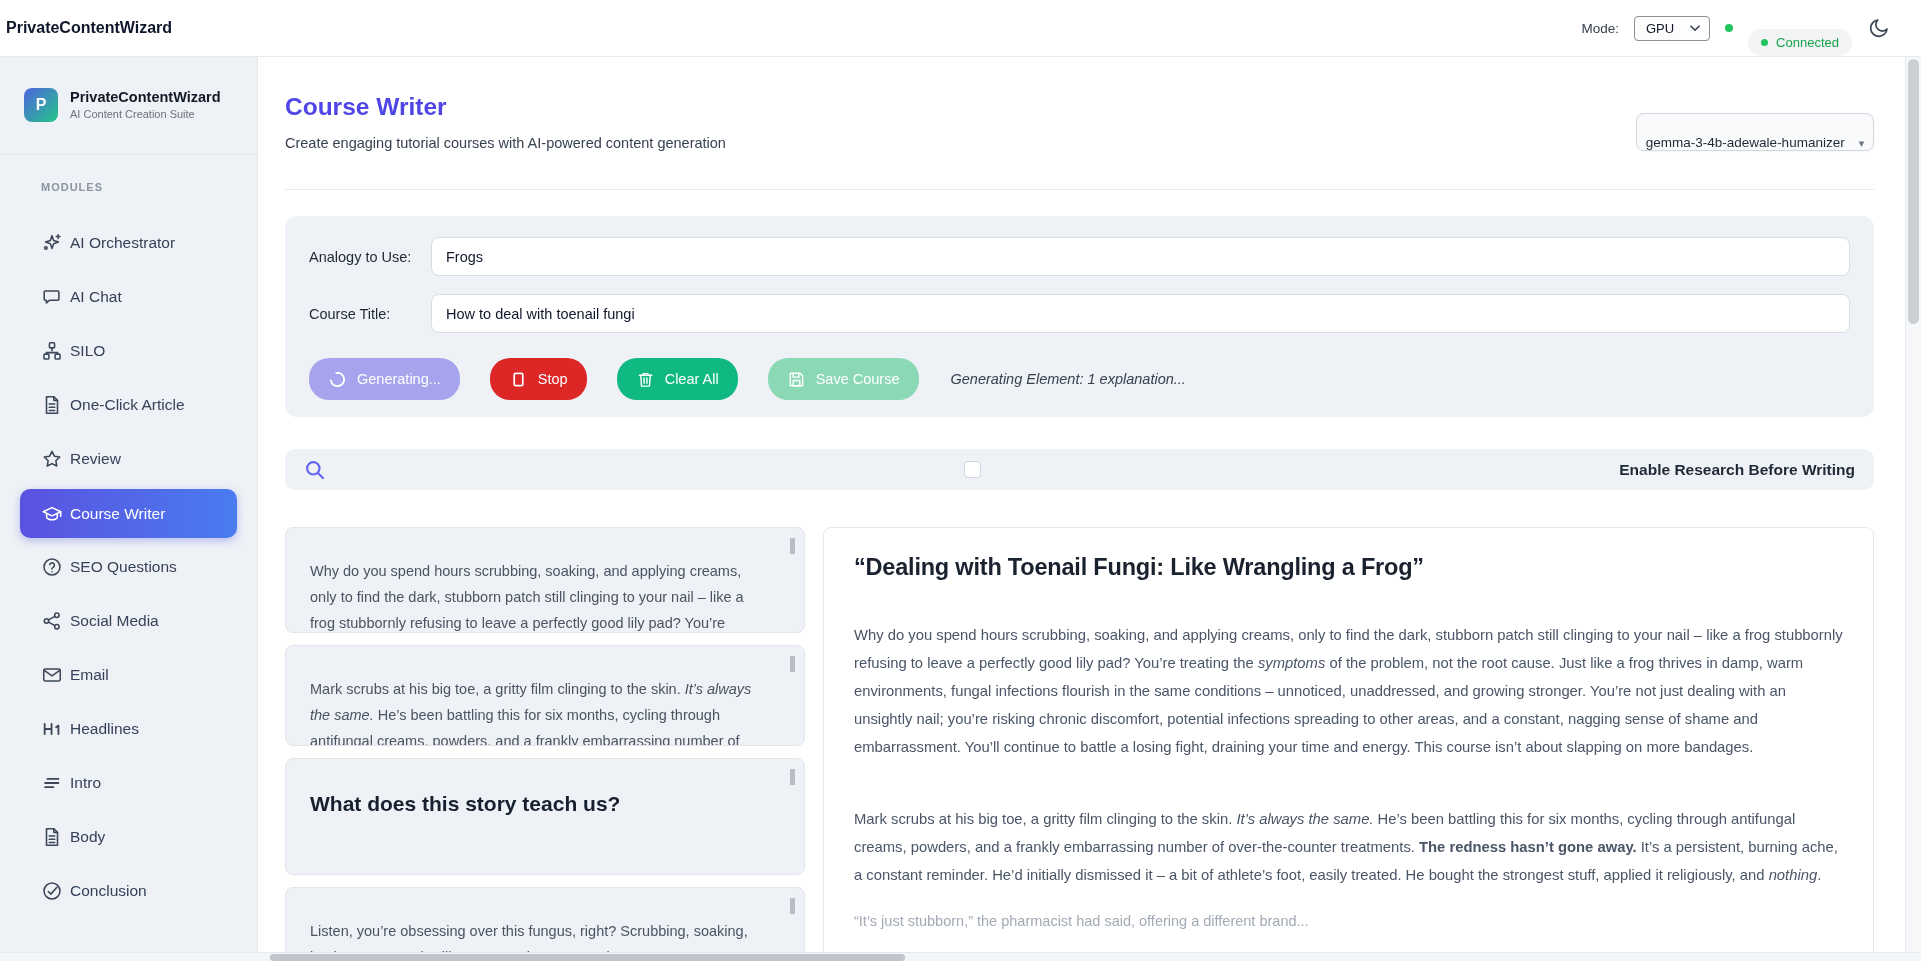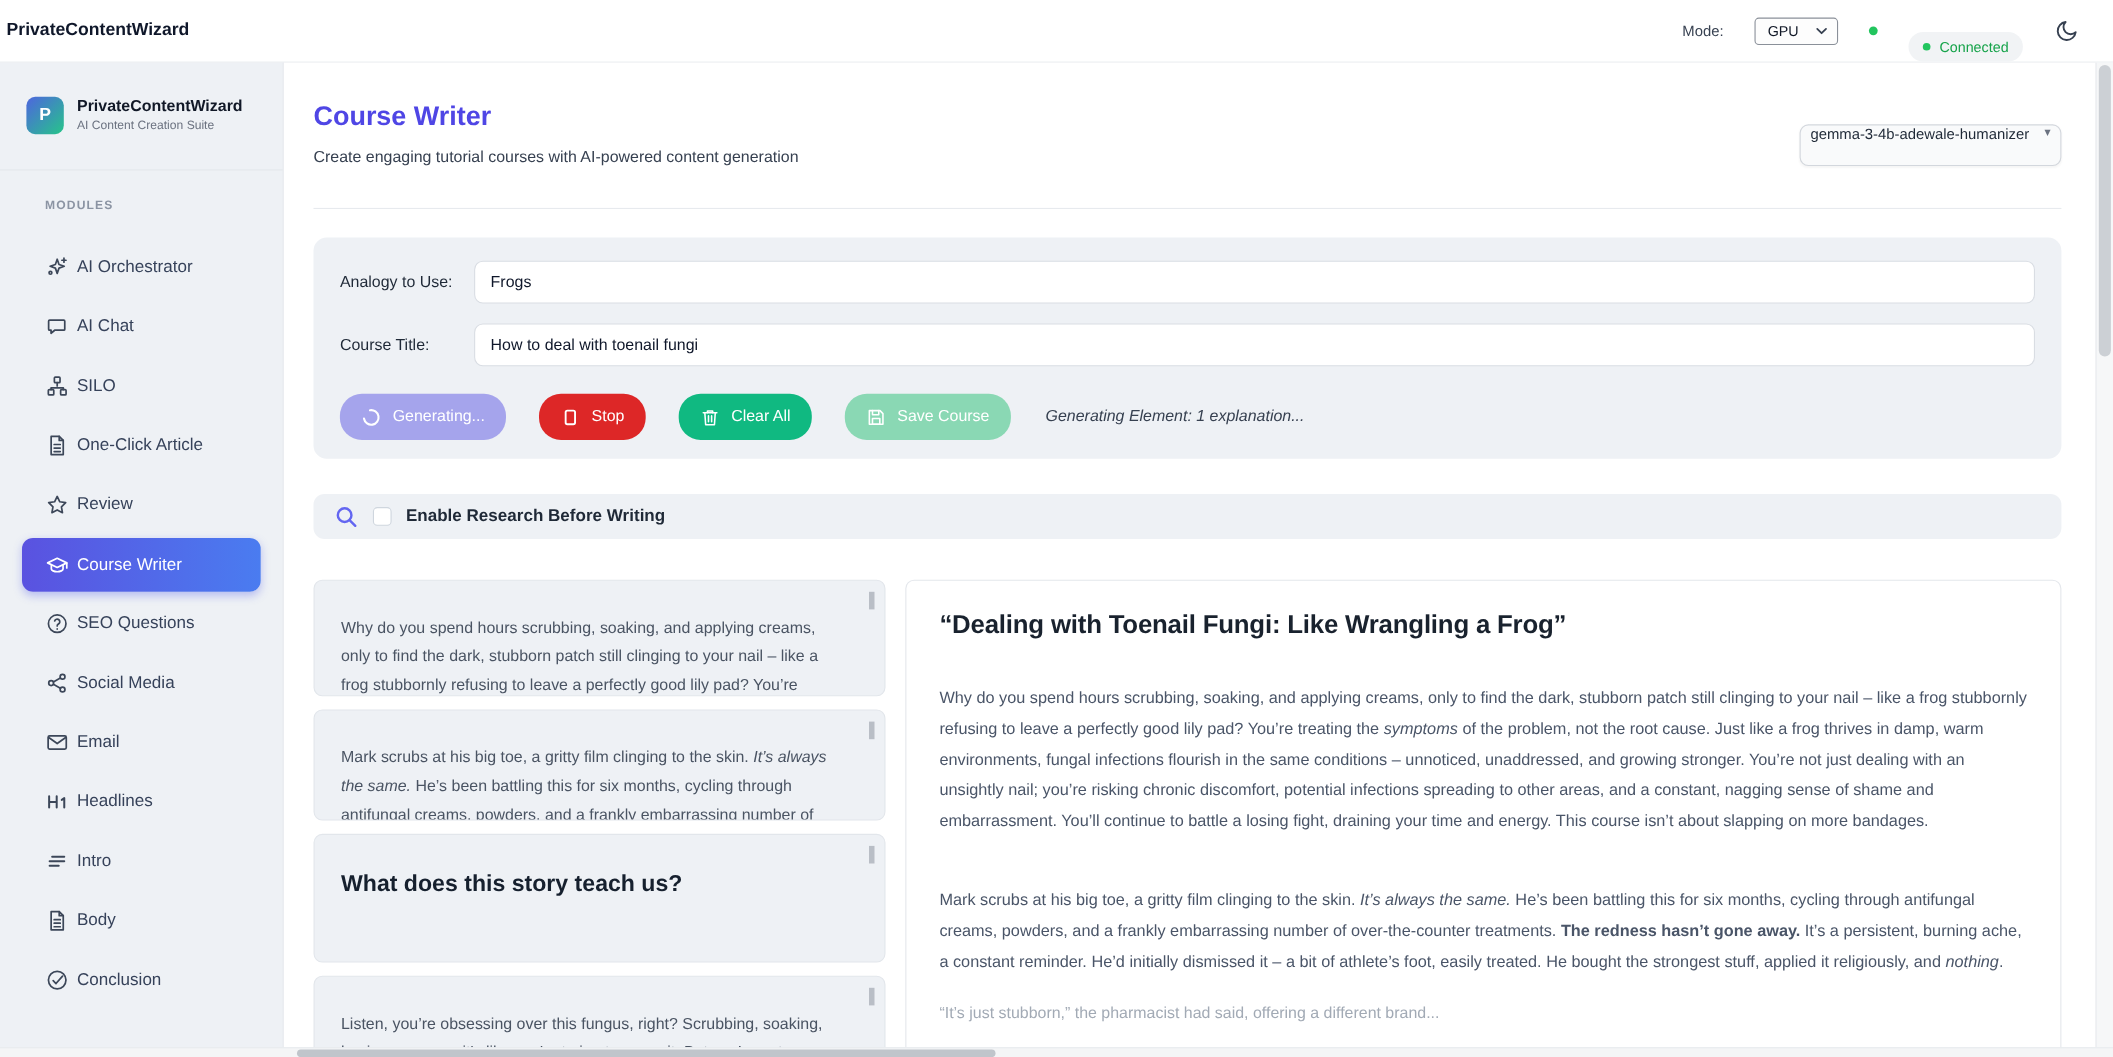--- a/index.html
+++ b/index.html
@@ -5,21 +5,21 @@
   * { box-sizing: border-box; }
   html,body { margin:0; padding:0; }
   body {
     width:1921px; height:961px; overflow:hidden; position:relative;
     font-family:"Liberation Sans", sans-serif; background:#ffffff; color:#1f2937;
   }
   
   .topbar { height:57px; border-bottom:1px solid #e7eaee; display:flex; align-items:center;
             justify-content:space-between; padding:0 30px 0 6px; background:#fff; }
   .brand { font-size:16px; font-weight:700; color:#0f172a; }
-  .topbar-right { display:flex; align-items:center; gap:28px; }
+  .topbar-right { display:flex; align-items:center; gap:15px; }
   .mode-label { font-size:13.5px; color:#374151; }
   .mode-select { display:flex; align-items:center; gap:16px; border:1px solid #8a9099;
                  border-radius:4px; background:#fdfdfd; padding:4px 9px 4px 11px;
                  font-size:13px; color:#111827; cursor:default; }
   .dot { width:8px; height:8px; border-radius:50%; background:#22c55e; }
   .pill { display:flex; align-items:center; gap:8px; background:#f1f3f5; border-radius:999px;
           padding:6px 13px; font-size:13px; color:#16a34a;margin-top:28px; }
   .pill .dot { width:7px; height:7px; }
   .icon-moon { color:#374151; display:flex; }
   
@@ -41,41 +41,41 @@
   .nav-item.active { background:linear-gradient(90deg,#5a52e0,#4a7cf0); color:#ffffff;
               height:49px; margin-top:-4px; margin-bottom:9px; box-shadow:0 3px 8px rgba(84,94,232,.35); }
   .nav-item.active svg { stroke:#ffffff; }
   
   .main { flex:1; position:relative; padding:0 47px 0 27px; overflow:hidden; background:#fff; }
   .main-head { position:relative; padding-top:36px; height:133px; border-bottom:1px solid #e7eaee; }
   .page-title { font-size:24.5px; font-weight:700; color:#4f46e5; }
   .page-sub { margin-top:14px; font-size:14.5px; color:#374151; }
   .model-select { position:absolute; right:0; top:56px; width:238px; height:38px;
                   background:#f9fafb; border:1px solid #d3d7dd; border-radius:8px;
-                  display:flex; align-items:flex-start; justify-content:center; gap:14px;
+                  display:flex; align-items:flex-end; justify-content:center; gap:14px;
                   font-size:13.5px; color:#1f2937; box-shadow:0 1px 2px rgba(0,0,0,.04); cursor:default; }
   .model-arrow { font-size:11px; color:#6b7280; }
   
   .form-card { margin-top:26px; background:#eef1f5; border-radius:12px; padding:21px 24px; height:201px; }
   .form-row { display:flex; align-items:center; margin-bottom:18px; }
   .form-label { width:122px; flex:none; font-size:14.5px; color:#1f2937; }
   .form-input { flex:1; height:39px; border:1px solid #d9dde3; border-radius:8px; background:#fff;
                 font-size:14.5px; color:#0f172a; padding:0 14px; font-family:inherit; outline:none; }
   .btn-row { display:flex; align-items:center; gap:30px; margin-top:25px; }
   .btn { display:flex; align-items:center; gap:10px; height:42px; border:none; border-radius:20px;
          color:#fff; font-size:14.5px; padding:0 19px; font-family:inherit; cursor:default; }
   .btn svg { flex:none; }
   .btn-generating { background:#a5a4ec; }
   .btn-stop { background:#dd2727; }
   .btn-clear { background:#10b981; }
   .btn-save { background:#8ad8b4; }
   .status { font-style:italic; font-size:14.5px; font-weight:500; color:#374151; margin-left:2px; }
   
   .research-bar { margin-top:32px; height:41px; background:#eef1f5; border-radius:10px;
-                  display:flex; align-items:center; gap:13px; padding:0 19px; }
+                  display:flex; align-items:center; gap:13px; padding:0 19px;justify-content:space-between; }
   .checkbox { width:17px; height:17px; background:#fff; border:1px solid #cfd6de; border-radius:4px; flex:none; }
   .research-label { font-size:15.5px; font-weight:700; color:#1f2937; }
   
   .columns { display:flex; gap:18px; margin-top:37px; align-items:flex-start; }
   .left-col { width:520px; flex:none; display:flex; flex-direction:column; gap:12px; }
   .el-card { position:relative; background:#eef1f5; border:1px solid #e2e6eb; border-radius:8px;
              padding:30px 42px 0 24px; overflow:hidden; }
   .el-card .scroll-thumb { position:absolute; top:10px; right:9px; width:5px; height:16px; background:#b9bec6; }
   .el-text { font-size:14.5px; line-height:26px; color:#4a5463; }
   .el-heading { font-size:21px; line-height:30px; font-weight:700; color:#16202e; }

